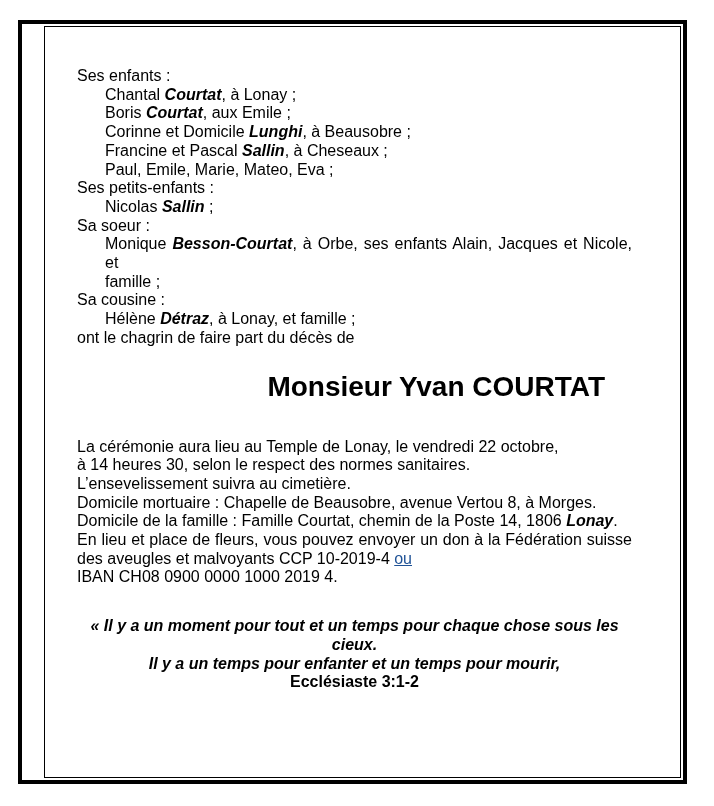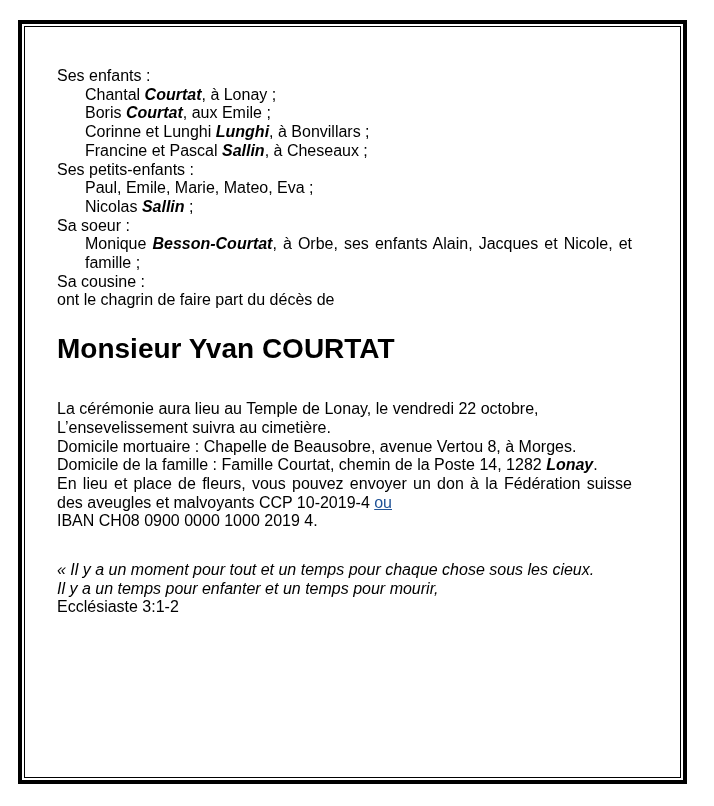--- a/index.html
+++ b/index.html
@@ -22,20 +22,21 @@
     top: 20px;
     width: 669px;
     height: 764px;
     border: 4px solid var(--border-color, #000);
     box-sizing: border-box;
   }
   .frame-inner {
     position: absolute;
     inset: 2px;
     border: 1px solid var(--border-color, #000);
+    margin-left: 20px;
   }
   .content {
     position: absolute;
     inset: 0;
     padding: 40px 48px 0 32px;
     box-sizing: border-box;
     font-size: 16px;
     line-height: 18.7px;
   }
   .line { min-height: 18.7px; white-space: pre-wrap; }
@@ -50,53 +51,55 @@
   }
   sup.sup {
     font-size: 10.5px;
     line-height: 0;
     vertical-align: 5px;
   }
   .title {
     font-size: 28px;
     line-height: 32px;
     font-weight: bold;
-    text-align: left;
+    text-align: right;
     margin: 23px 27px 35px 0;
   }
-  .quote { margin-top: 30px; text-align: left; }
+  .quote { margin-top: 30px; text-align: center; font-weight: bold; }
 </style>
 </head>
 <body>
 
 <div class="page">
   <div class="frame">
     <div class="frame-inner">
       <div class="content">
         <div>
             <div class="line"><span>Ses enfants :</span></div>
             <div class="line indent"><span>Chantal </span><span class="b">Courtat</span><span>, à Lonay ;</span></div>
             <div class="line indent"><span>Boris </span><span class="b">Courtat</span><span>, aux Emile ;</span></div>
-            <div class="line indent"><span>Corinne et Lunghi </span><span class="b">Lunghi</span><span>, à Bonvillars ;</span></div>
+            <div class="line indent"><span>Corinne et Domicile </span><span class="b">Lunghi</span><span>, à Beausobre ;</span></div>
             <div class="line indent"><span>Francine et Pascal </span><span class="b">Sallin</span><span>, à Cheseaux ;</span></div>
+            <div class="line indent"><span>Paul, Emile, Marie, Mateo, Eva ;</span></div>
             <div class="line"><span>Ses petits-enfants :</span></div>
-            <div class="line indent"><span>Paul, Emile, Marie, Mateo, Eva ;</span></div>
             <div class="line indent"><span>Nicolas </span><span class="b">Sallin</span><span> ;</span></div>
             <div class="line"><span>Sa soeur :</span></div>
             <div class="line indent jl"><span>Monique </span><span class="b">Besson-Courtat</span><span>, à Orbe, ses enfants Alain, Jacques et Nicole, et</span></div>
             <div class="line indent"><span>famille ;</span></div>
             <div class="line"><span>Sa cousine :</span></div>
+            <div class="line indent"><span>Hélène </span><span class="b">Détraz</span><span>, à Lonay, et famille ;</span></div>
             <div class="line"><span>ont le chagrin de faire part du décès de</span></div>
           </div>
         <div class="title">Monsieur Yvan COURTAT</div>
         <div>
             <div class="line"><span>La cérémonie aura lieu au Temple de Lonay, le vendredi 22 octobre,</span></div>
+            <div class="line"><span>à 14 heures 30, selon le respect des normes sanitaires.</span></div>
             <div class="line"><span>L’ensevelissement suivra au cimetière.</span></div>
             <div class="line"><span>Domicile mortuaire : Chapelle de Beausobre, avenue Vertou 8, à Morges.</span></div>
-            <div class="line"><span>Domicile de la famille : Famille Courtat, chemin de la Poste 14, 1282 </span><span class="b">Lonay</span><span>.</span></div>
+            <div class="line"><span>Domicile de la famille : Famille Courtat, chemin de la Poste 14, 1806 </span><span class="b">Lonay</span><span>.</span></div>
             <div class="line jl"><span>En lieu et place de fleurs, vous pouvez envoyer un don à la Fédération suisse</span></div>
             <div class="line"><span>des aveugles et malvoyants CCP 10-2019-4 </span><span class="link">ou</span></div>
             <div class="line"><span>IBAN CH08 0900 0000 1000 2019 4.</span></div>
           </div>
         <div class="quote">
             <div class="line italic"><span>« Il y a un moment pour tout et un temps pour chaque chose sous les cieux.</span></div>
             <div class="line italic"><span>Il y a un temps pour enfanter et un temps pour mourir,</span></div>
             <div class="line"><span>Ecclésiaste 3:1-2</span></div>
           </div>
       </div>

